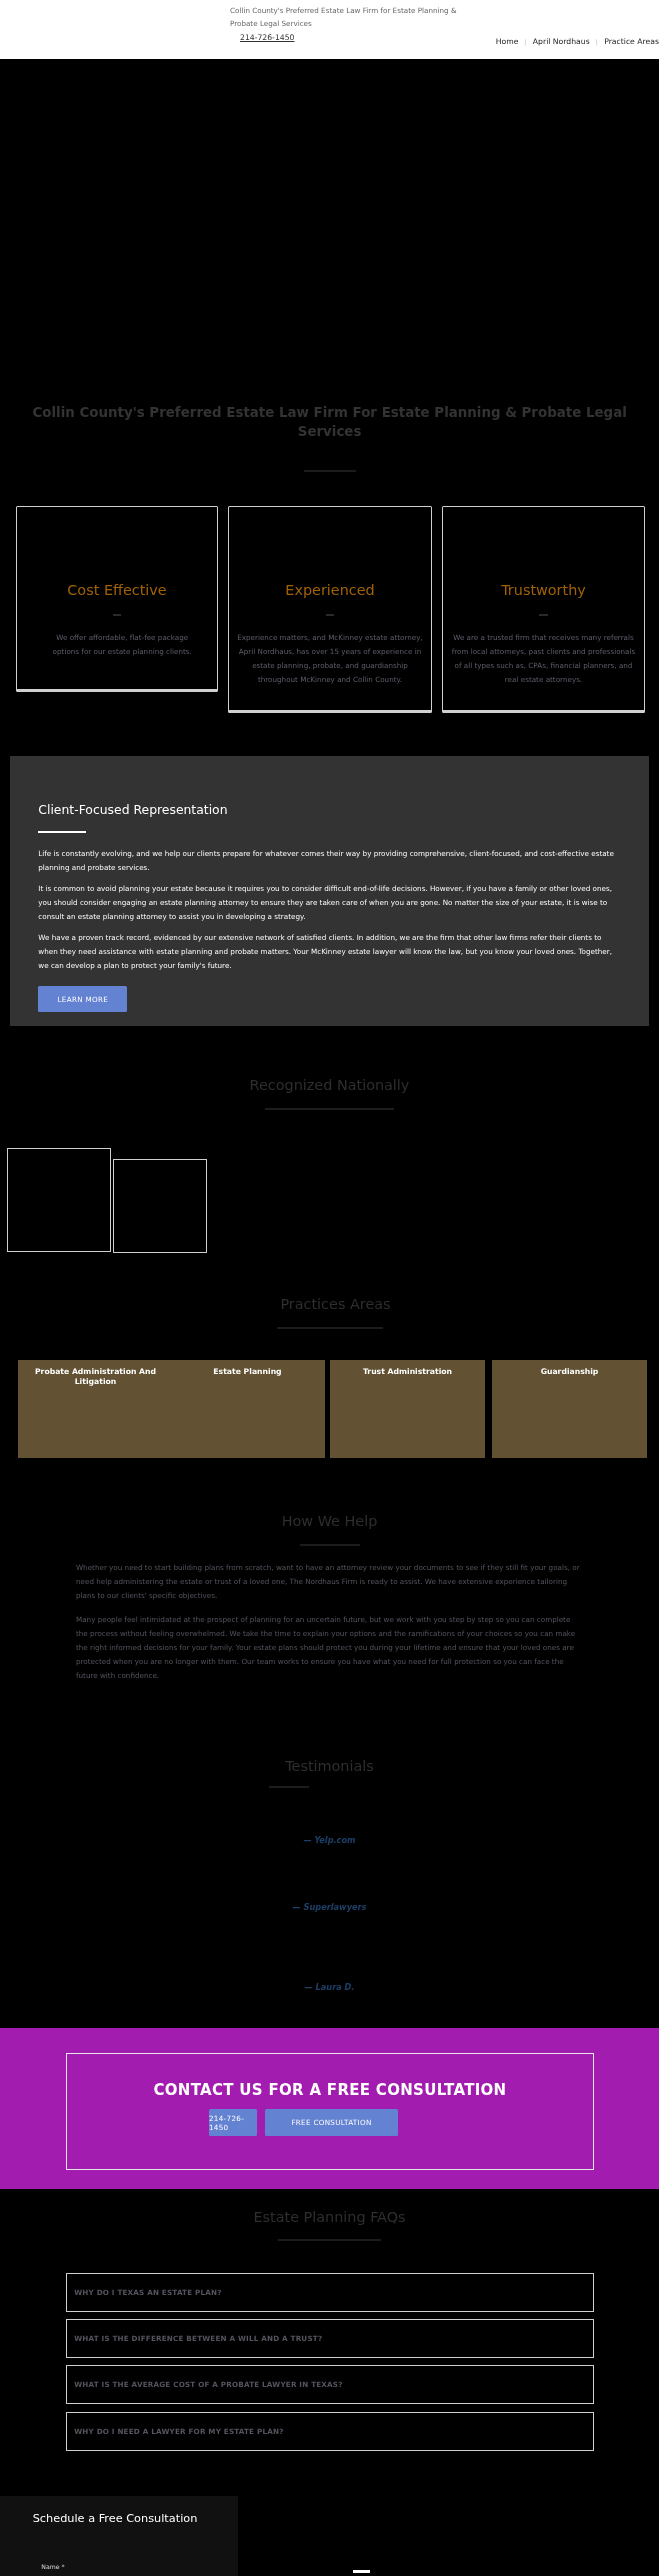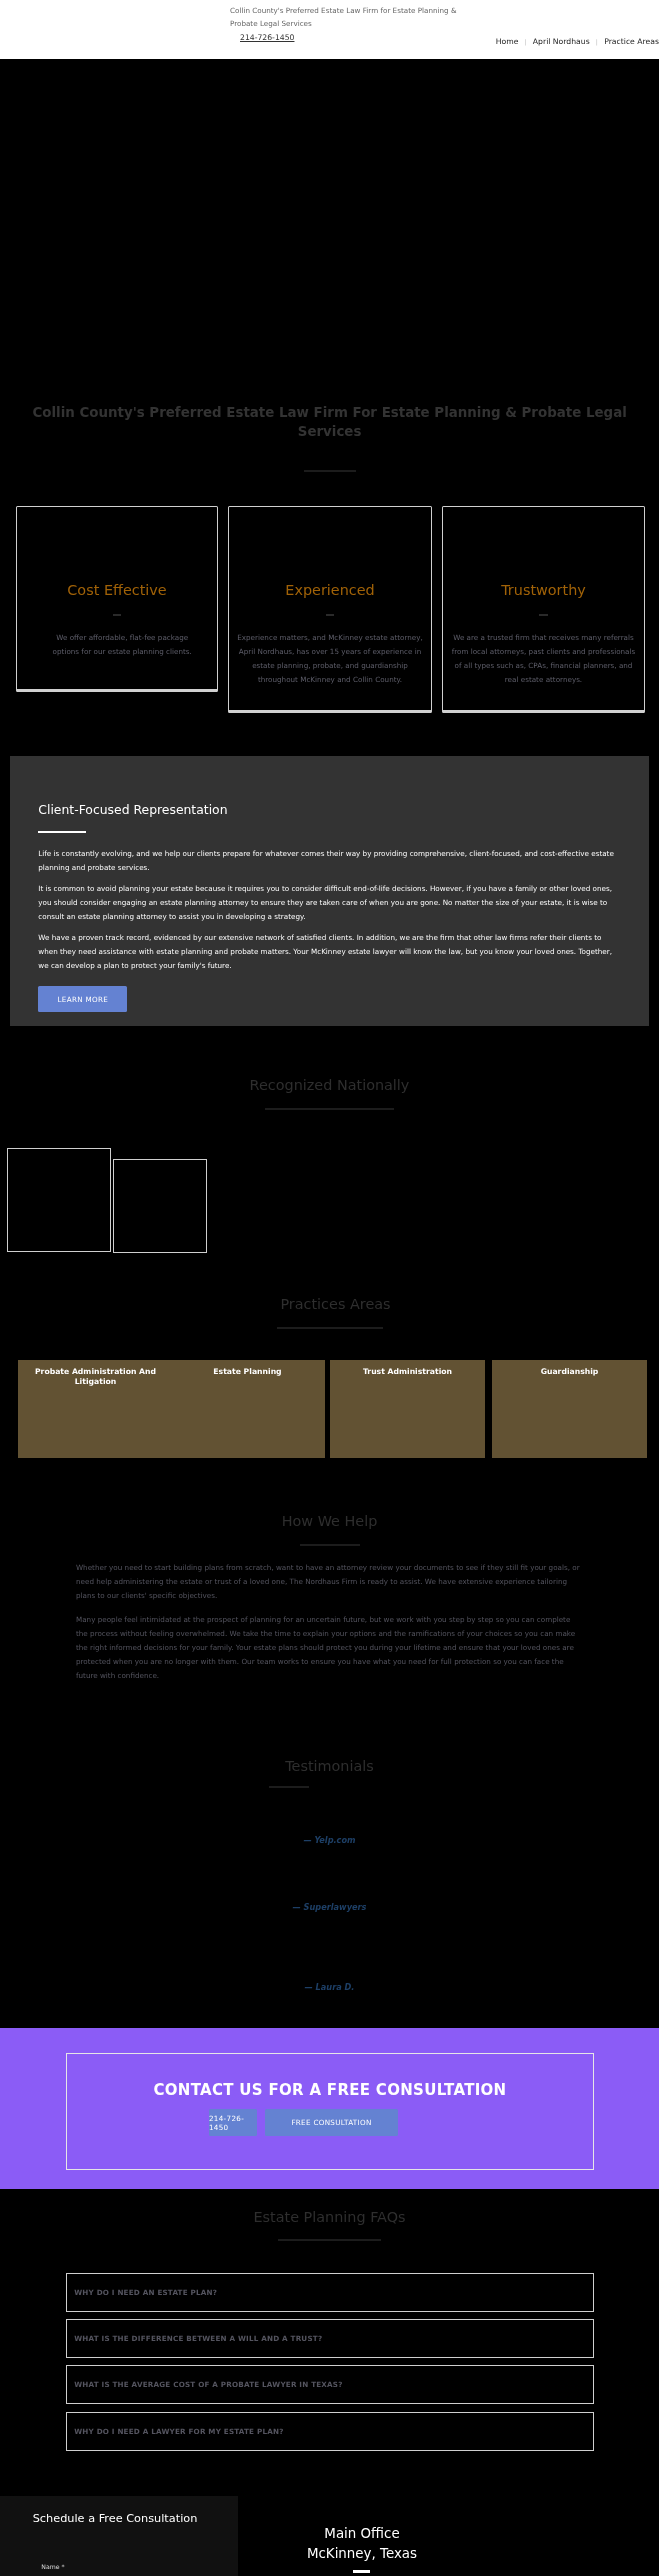--- a/index.html
+++ b/index.html
@@ -44,21 +44,21 @@
   .badge { position: absolute; border: 1px solid #cfcfcf; background: #000; }
 
   
   .tile { position: absolute; top: 1360px; width: 155px; height: 98px; background: #625233; text-align: center; padding: 7.2px 3.1px; color: #fff; font-weight: bold; font-size: 7.7px; line-height: 10.3px; font-family: "DejaVu Sans", sans-serif; }
 
   .help p { position: absolute; left: 76px; width: 507px; font-size: 7.2px; line-height: 14px; color: #54545f; }
 
   .testimonial { position: absolute; left: 0; width: 659px; text-align: center; font-weight: bold; font-style: italic; font-size: 8.2px; color: #1d3f66; }
 
   
-  .contact-band { position: absolute; left: 0; top: 2028px; width: 659px; height: 161px; background: #8b5cf6; }
+  .contact-band { position: absolute; left: 0; top: 2028px; width: 659px; height: 161px; background: #a21caf; }
   .contact-box { position: absolute; left: 66px; top: 25px; width: 528px; height: 117px; border: 1px solid #e6e6e6; }
   .contact-box h2 { position: absolute; left: 0; right: 0; top: 27px; text-align: center; font-size: 15px; font-weight: bold; color: #fff; letter-spacing: 0.3px; }
   .contact-box .b1 { position: absolute; left: 142px; top: 55px; width: 48px; height: 27px; }
   .contact-box .b2 { position: absolute; left: 198px; top: 55px; width: 64px; height: 27px; }
 
   .faq { position: absolute; left: 66px; width: 528px; height: 39px; border: 1px solid #cfcfcf; background: #000; padding-left: 7.2px; display: flex; align-items: center; font-size: 7.2px; font-weight: bold; color: #54545f; letter-spacing: 0.2px; }
 
   
   .footer-form { position: absolute; left: 0; top: 2496px; width: 238px; height: 274px; background: #111; }
   .footer-form h3 { position: absolute; left: 0; width: 230px; top: 15.5px; text-align: center; font-weight: normal; font-size: 11.3px; line-height: 14px; color: #fff; }
@@ -142,21 +142,21 @@
   <div class="contact-box">
     <h2>CONTACT US FOR A FREE CONSULTATION</h2>
     <a class="btn-blue b1" style="left:142px; width:48px;">214-726-1450</a>
     <a class="btn-blue b2" style="left:198px; width:133px;">FREE CONSULTATION</a>
   </div>
 </section>
 
 <h2 class="section-title" style="top:2209px;">Estate Planning FAQs</h2>
 <div class="divider" style="left:278px; top:2239px; width:103px;"></div>
 <div class="faq" style="top:2273px;">
-    <span>WHY DO I NEED AN ESTATE PLAN?</span>
+    <span>WHY DO I TEXAS AN ESTATE PLAN?</span>
   </div>
 <div class="faq" style="top:2319px;">
     <span>WHAT IS THE DIFFERENCE BETWEEN A WILL AND A TRUST?</span>
   </div>
 <div class="faq" style="top:2365px;">
     <span>WHAT IS THE AVERAGE COST OF A PROBATE LAWYER IN TEXAS?</span>
   </div>
 <div class="faq" style="top:2412px;">
     <span>WHY DO I NEED A LAWYER FOR MY ESTATE PLAN?</span>
   </div>
@@ -164,20 +164,16 @@
 <section class="footer-form">
   <h3>Schedule a Free Consultation</h3>
   <label class="field" style="top:67px; height:18px;">
     <span>Name *</span>
     <input type="text" style="">
   </label>
 
 </section>
 
 <section class="footer-info">
-  <h3 style="left:0; width:248px;">
-    <span>Main Office</span><br>
-    <span>McKinney, Texas</span>
-  </h3>
   <div class="wbar2"></div>
 
 </section>
 
 
 </body></html>

